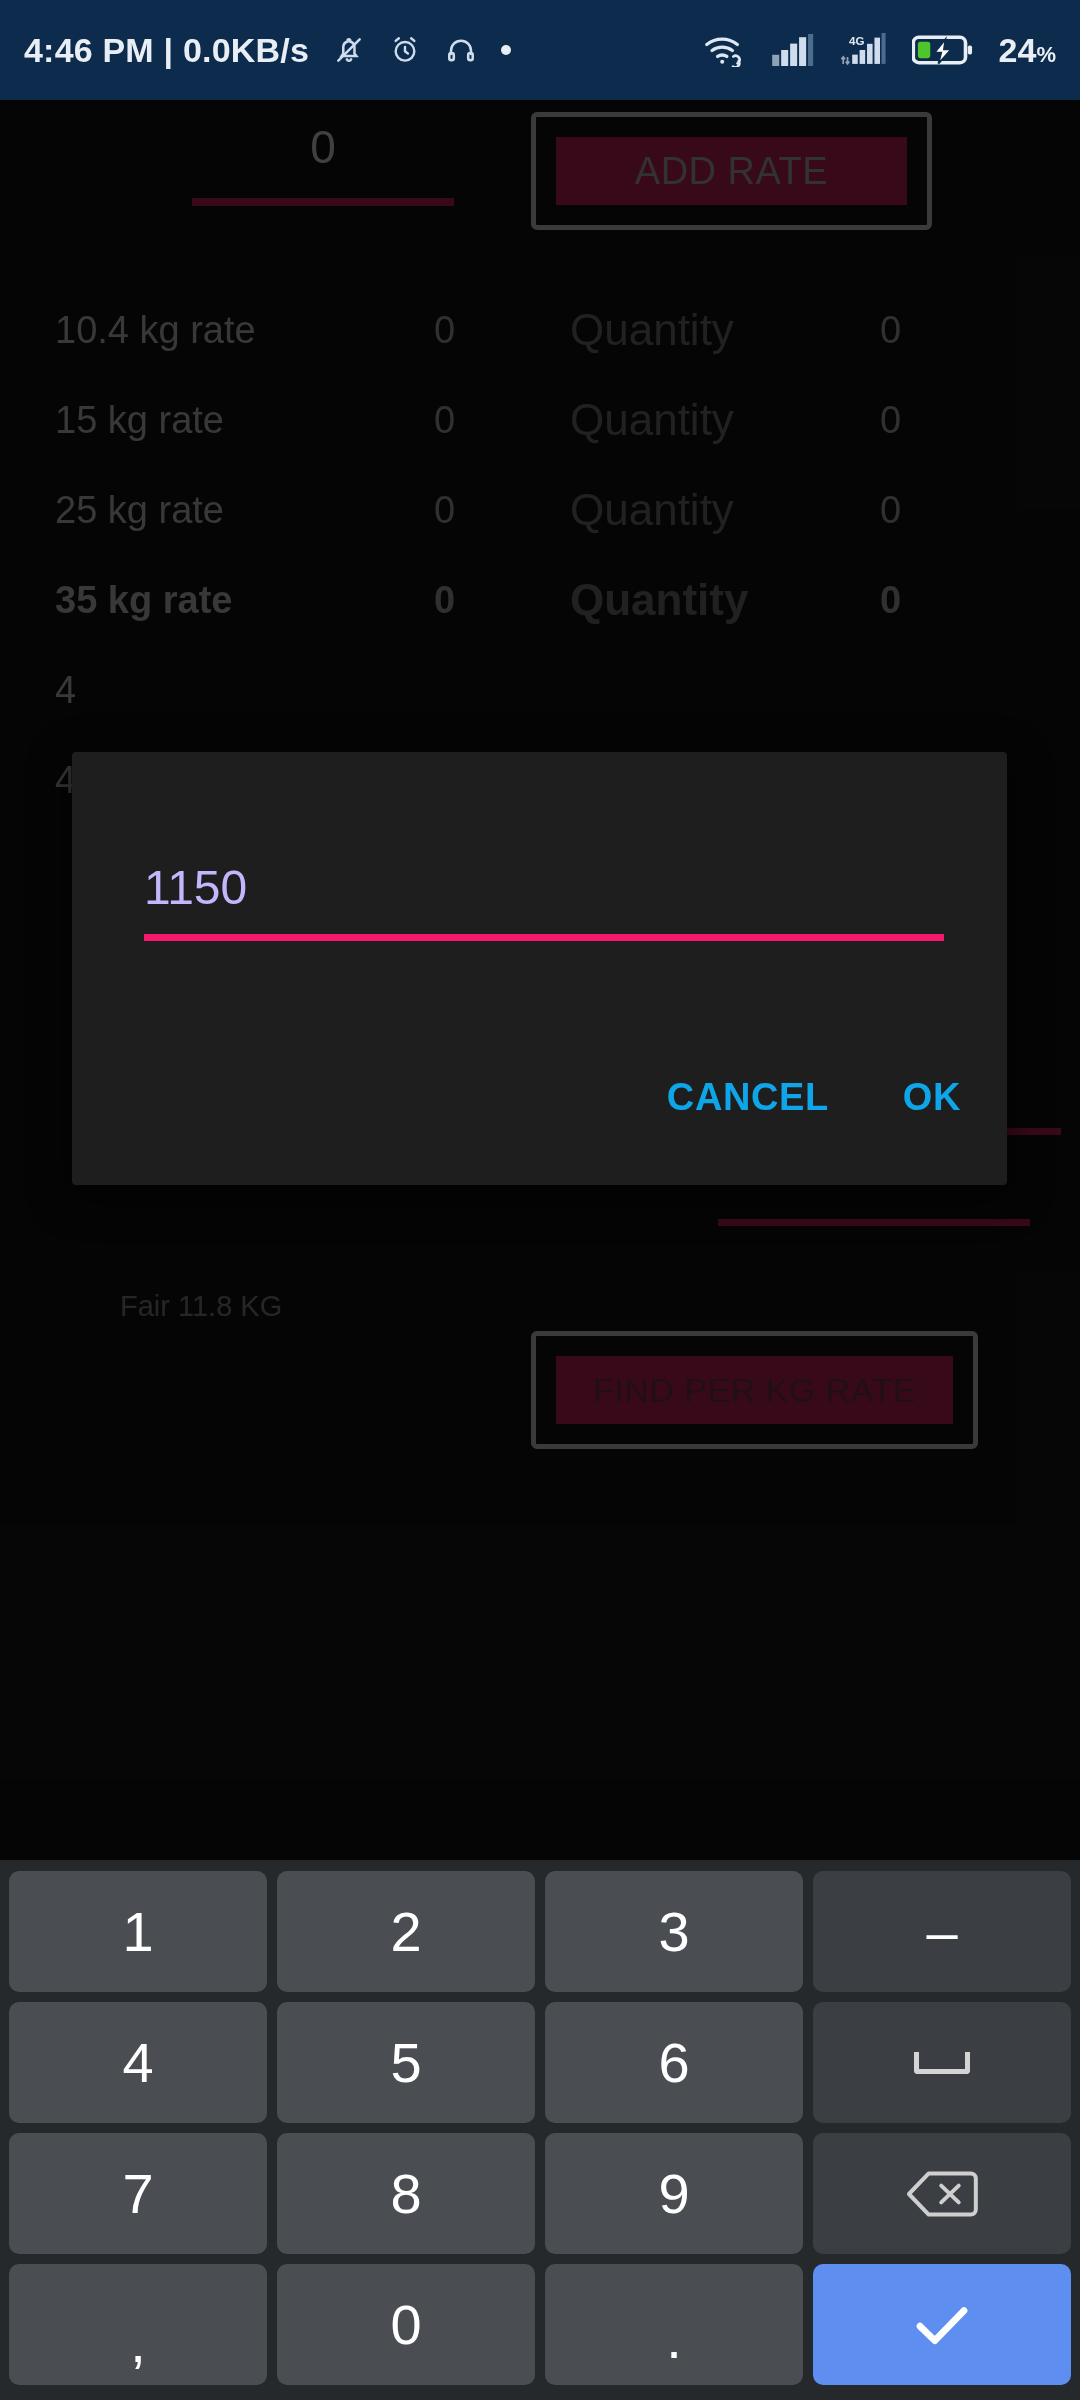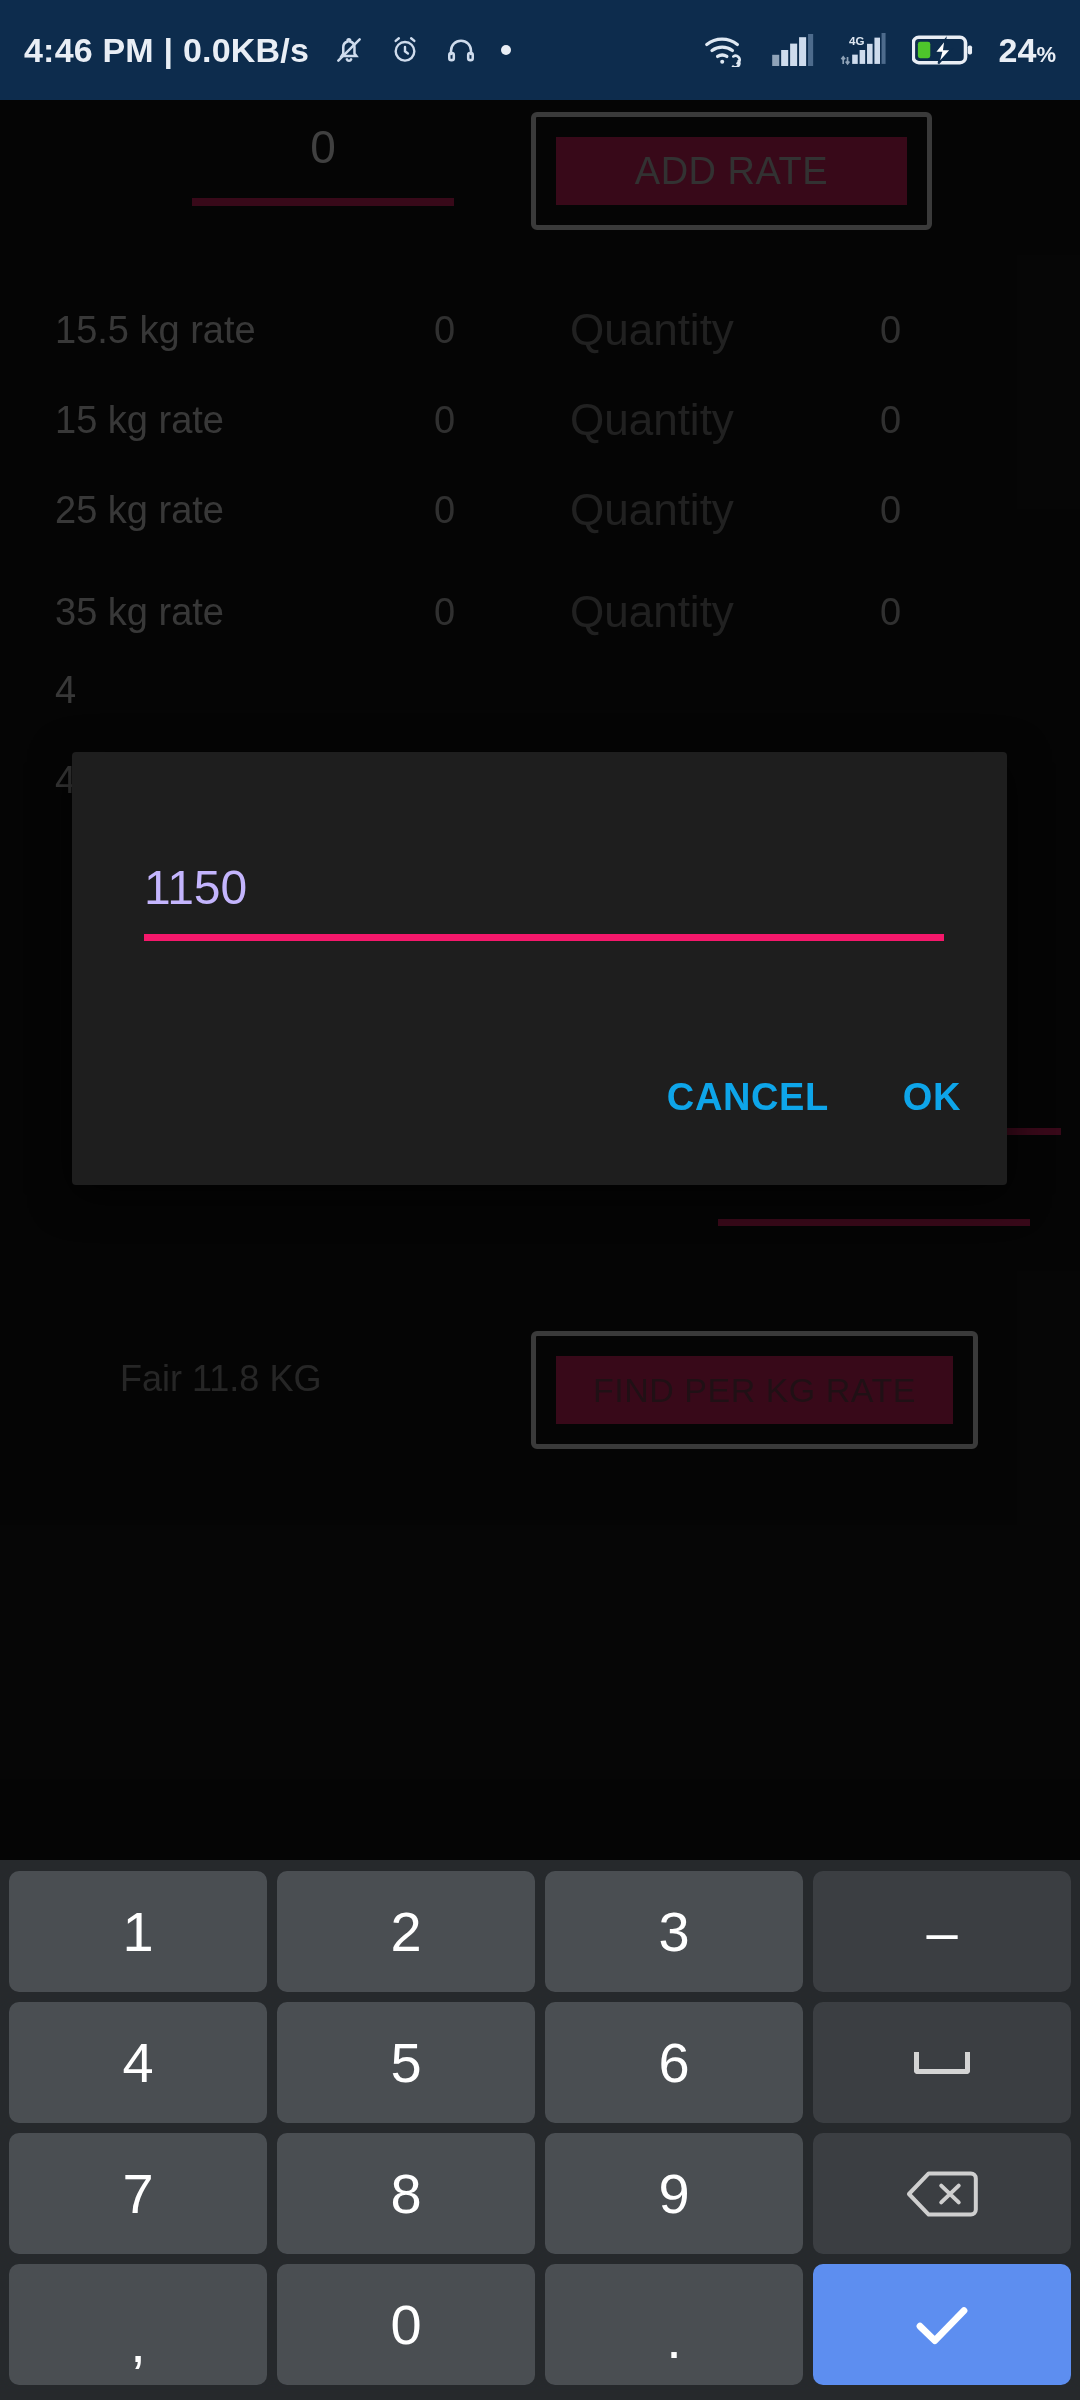--- a/index.html
+++ b/index.html
@@ -56,22 +56,22 @@
     display:flex; align-items:center;
   }
   .rr-label{ position:absolute; left:55px; font-size:38px; color:#7d7d7d; white-space:nowrap; }
   .rr-zero1{ position:absolute; left:434px; font-size:38px; color:#6a6a6a; }
   .rr-qty{ position:absolute; left:570px; font-size:44px; color:#4a4a4a; }
   .rr-zero2{ position:absolute; left:880px; font-size:38px; color:#6a6a6a; }
 
   .accent-line{ position:absolute; background:#7d1539; height:7px; }
 
   .fair-label{
-    position:absolute; left:120px; top:1258px;
-    font-size:36px; color:#555555; white-space:nowrap;
+    position:absolute; left:120px; top:1190px;
+    font-size:29px; color:#555555; white-space:nowrap;
   }
 
   
   .scrim{
     position:absolute; top:100px; left:0; width:1080px; height:1760px;
     background:rgba(0,0,0,0.55);
   }
   .dialog{
     position:absolute; left:72px; top:752px; width:935px; height:433px;
     background:#1e1e1e; border-radius:4px;
@@ -191,38 +191,38 @@
       <div class="total-underline"></div>
     </div>
 
     <div class="btn-outer" id="add-rate-btn">
       <div class="btn-inner">
         <span class="btn-label">ADD RATE</span>
       </div>
     </div>
 
     <div class="rate-row" style="top:202px;">
-      <span class="rr-label">15.5 kg rate</span>
+      <span class="rr-label">10.4 kg rate</span>
       <span class="rr-zero1">0</span>
       <span class="rr-qty">Quantity</span>
       <span class="rr-zero2">0</span>
     </div>
     <div class="rate-row" style="top:292px;">
       <span class="rr-label">15 kg rate</span>
       <span class="rr-zero1">0</span>
       <span class="rr-qty">Quantity</span>
       <span class="rr-zero2">0</span>
     </div>
     <div class="rate-row" style="top:382px;">
       <span class="rr-label">25 kg rate</span>
       <span class="rr-zero1">0</span>
       <span class="rr-qty">Quantity</span>
       <span class="rr-zero2">0</span>
     </div>
-    <div class="rate-row" style="top:484px;">
+    <div class="rate-row" style="top:472px;font-weight:bold;">
       <span class="rr-label">35 kg rate</span>
       <span class="rr-zero1">0</span>
       <span class="rr-qty">Quantity</span>
       <span class="rr-zero2">0</span>
     </div>
     <div class="rate-row" style="top:562px;">
       <span class="rr-label">4</span>
     </div>
     <div class="rate-row" style="top:652px;">
       <span class="rr-label">4</span>

